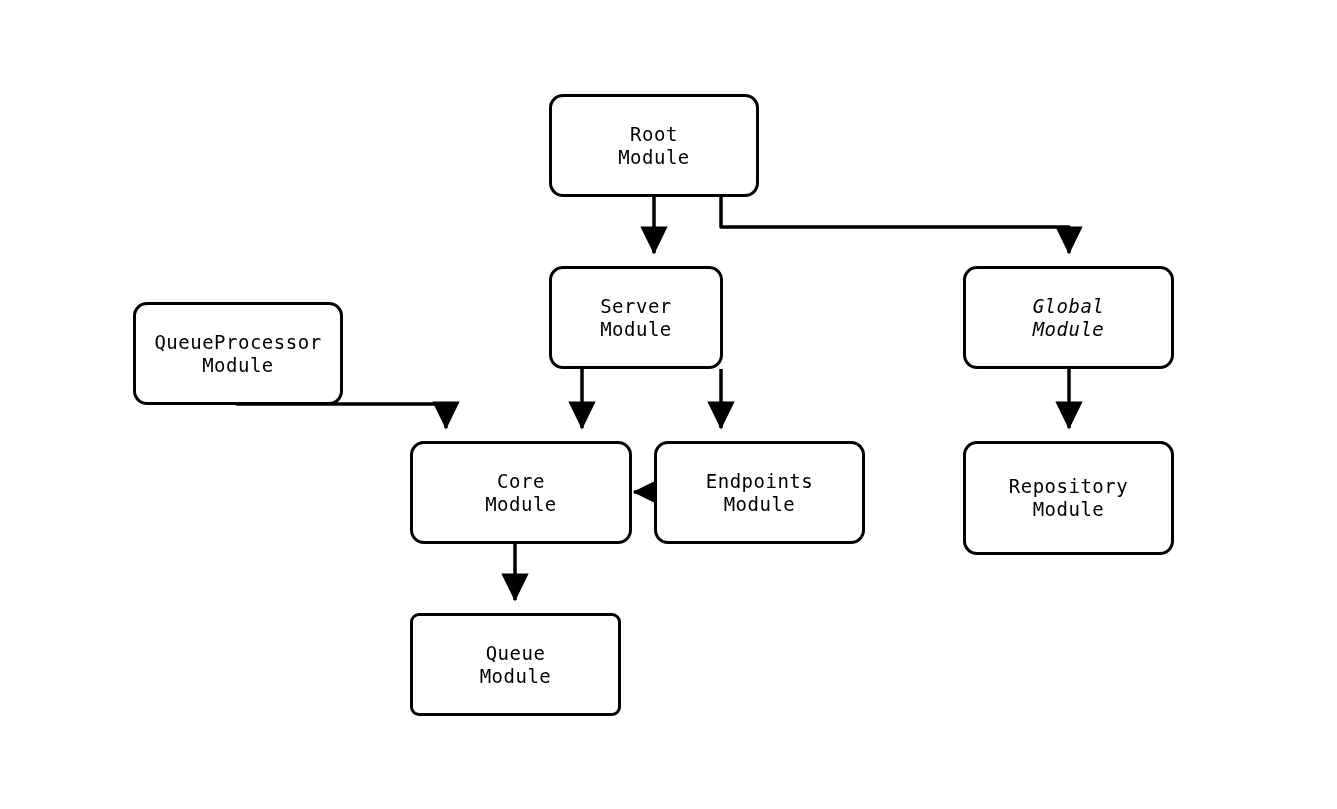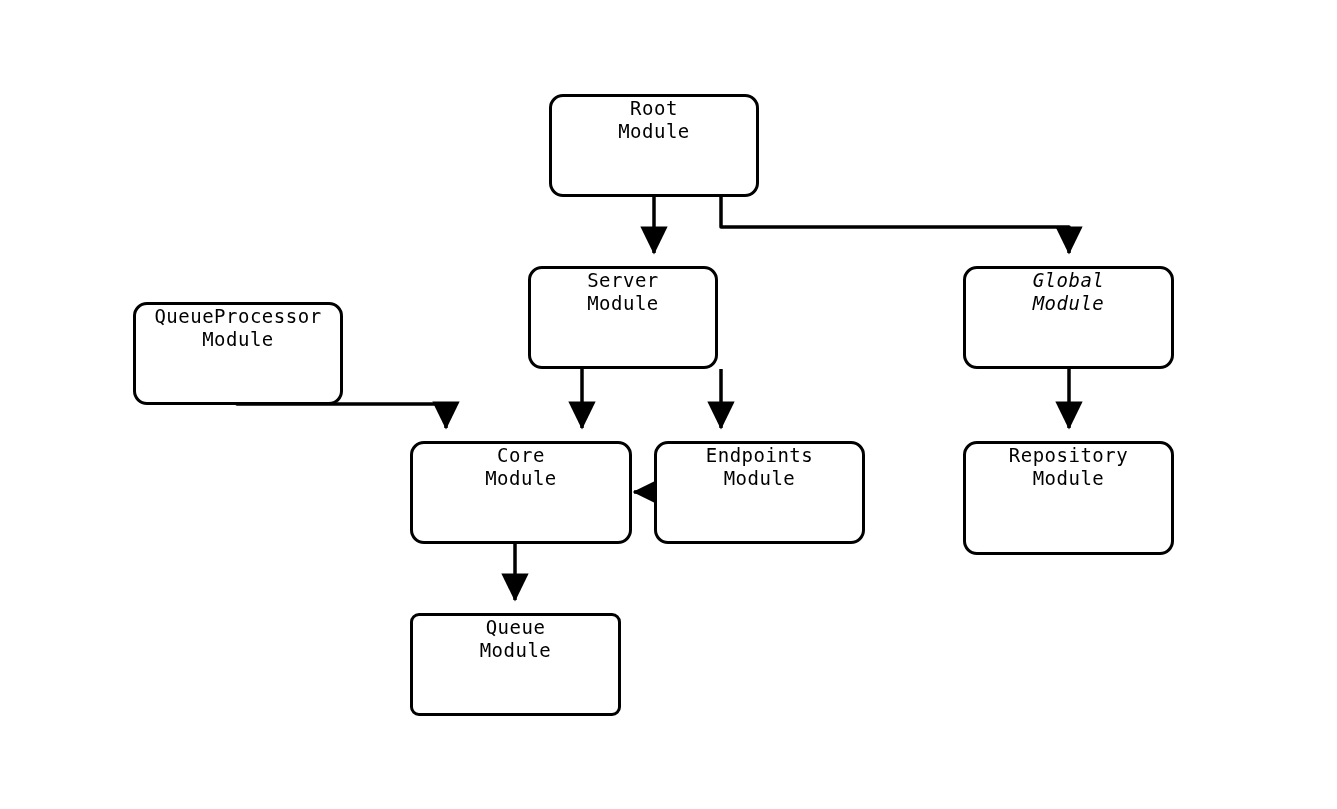--- a/index.html
+++ b/index.html
@@ -11,20 +11,21 @@
   }
   #diagram{position:relative;width:1337px;height:809px;}
   #edge-layer{position:absolute;left:0;top:0;width:1337px;height:809px;}
   .node{
     position:absolute;
     box-sizing:border-box;
     background:#ffffff;
     border:3.5px solid #000000;
     border-radius:14px;
     display:flex;
+    align-items:center;
     justify-content:center;
     z-index:2;
   }
   .node-label{
     text-align:center;
     font-size:19px;
     line-height:23px;
     color:#000000;
     font-weight:400;
     letter-spacing:0.5px;
@@ -55,21 +56,21 @@
   </svg>
 
   <div class="node" style="left: 549px; top: 94px; width: 210px; height: 103px;">
     <span class="node-label">Root
 Module</span>
   </div>
   <div class="node" style="left: 133px; top: 266px; width: 210px; height: 103px; margin-top: 36px;">
     <span class="node-label">QueueProcessor
 Module</span>
   </div>
-  <div class="node" style="left: 528px; top: 266px; width: 190px; height: 103px; border-radius: 14px;">
+  <div class="node" style="left: 549px; top: 266px; width: 174px; height: 103px; border-radius: 14px;">
     <span class="node-label">Server
 Module</span>
   </div>
   <div class="node" style="left: 963px; top: 266px; width: 211px; height: 103px; font-style: italic;">
     <span class="node-label">Global
 Module</span>
   </div>
   <div class="node" style="left: 410px; top: 441px; width: 222px; height: 103px;">
     <span class="node-label">Core
 Module</span>

